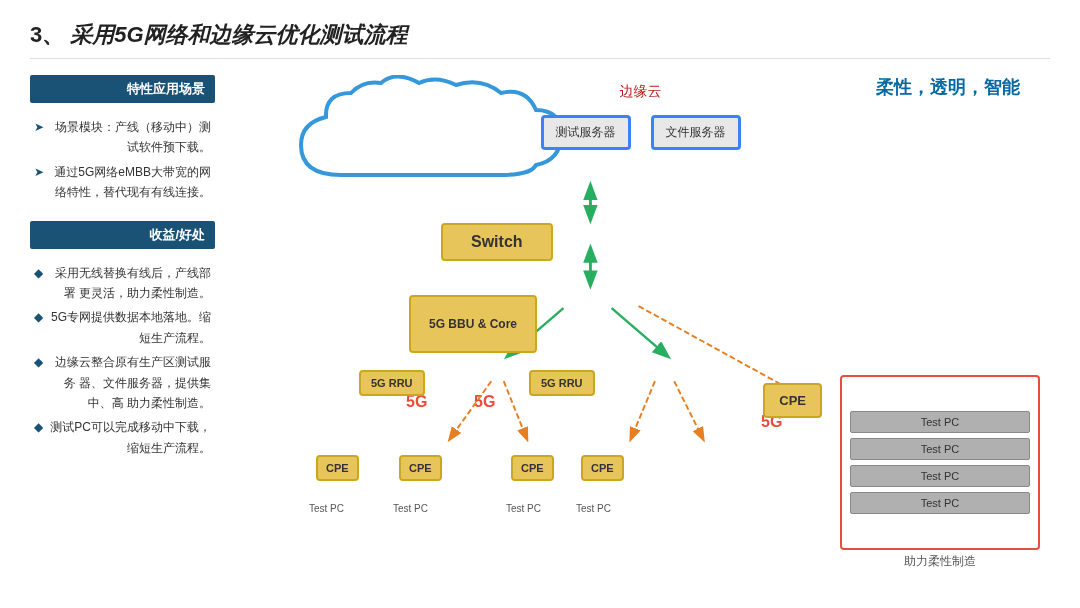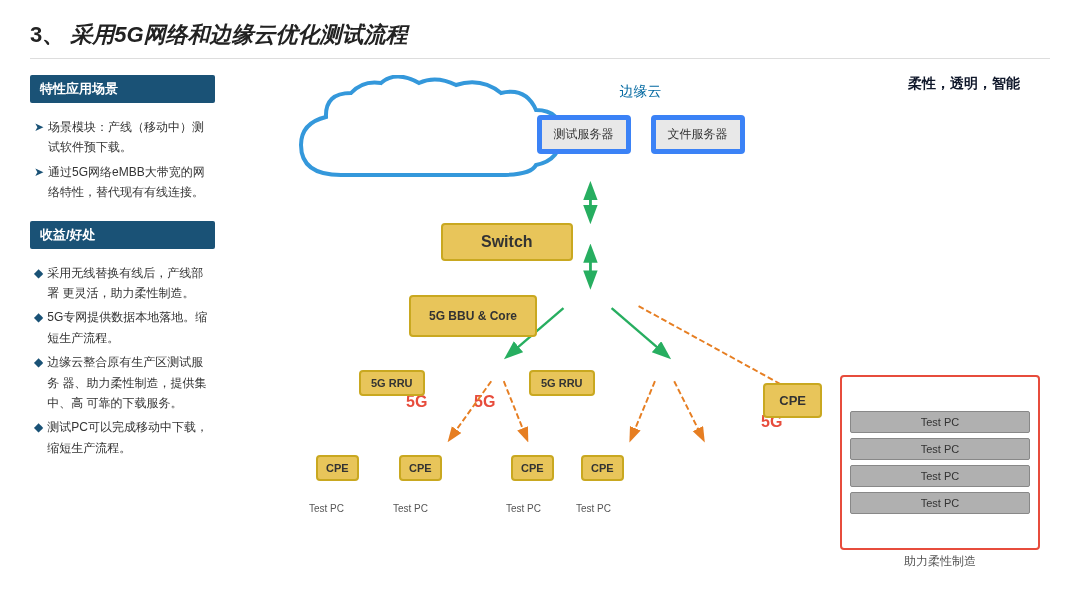--- a/index.html
+++ b/index.html
@@ -47,20 +47,21 @@
       height: 520px;
     }
 
     
     .left-panel {
       width: 185px;
       flex-shrink: 0;
       display: flex;
       flex-direction: column;
       gap: 8px;
+      text-align: right;
     }
 
     .section-title {
       background: #1a5276;
       color: #fff;
       font-size: 13px;
       font-weight: bold;
       padding: 5px 10px;
       border-radius: 2px;
     }
@@ -96,80 +97,80 @@
     .diagram-area {
       flex: 1;
       position: relative;
     }
 
     
     .slogan {
       position: absolute;
       top: 0;
       right: 30px;
-      font-size: 14px;
-      font-weight: bold;
-      color: #0f172a;
+      font-size: 18px;
+      font-weight: bold;
+      color: #0369a1;
       text-align: right;
     }
 
     .cloud-label {
       position: absolute;
       top: 8px;
       left: 50%;
       transform: translateX(-50%);
       font-size: 14px;
-      color: #0369a1;
+      color: #b91c1c;
       z-index: 10;
     }
 
     .cloud-servers {
       position: absolute;
       top: 40px;
       left: 50%;
       transform: translateX(-50%);
       display: flex;
       gap: 20px;
       z-index: 10;
     }
 
     .server-box {
       background: #e8e8e8;
-      border: 5px solid #3b82f6;
+      border: 3px solid #3b82f6;
       border-radius: 4px;
       padding: 6px 12px;
       font-size: 12px;
       color: #333;
       text-align: center;
     }
 
     
     .switch-box {
       position: absolute;
       top: 148px;
       left: 210px;
       background: #e8c55a;
       border: 2px solid #c9a820;
       border-radius: 4px;
-      padding: 8px 38px;
+      padding: 8px 28px;
       font-size: 16px;
       font-weight: bold;
       color: #333;
       z-index: 10;
     }
 
     
     .bbu-box {
       position: absolute;
       top: 220px;
       left: 178px;
       background: #e8c55a;
       border: 2px solid #c9a820;
       border-radius: 4px;
-      padding: 12px 18px;
+      padding: 20px 18px;
       font-size: 12px;
       font-weight: bold;
       color: #333;
       z-index: 10;
     }
 
     
     .rru-left {
       position: absolute;
       top: 295px;
@@ -379,21 +380,21 @@
         <div class="section-item">
           <span class="diamond">◆</span>
           <span>采用无线替换有线后，产线部署 更灵活，助力柔性制造。</span>
         </div>
         <div class="section-item">
           <span class="diamond">◆</span>
           <span>5G专网提供数据本地落地。缩短生产流程。</span>
         </div>
         <div class="section-item">
           <span class="diamond">◆</span>
-          <span>边缘云整合原有生产区测试服务 器、助力柔性制造，提供集中、高 可靠的下载服务。</span>
+          <span>边缘云整合原有生产区测试服务 器、文件服务器，提供集中、高 助力柔性制造。</span>
         </div>
         <div class="section-item">
           <span class="diamond">◆</span>
           <span>测试PC可以完成移动中下载，缩短生产流程。</span>
         </div>
       </div>
     </div>
 
     <div class="diagram-area">
 

